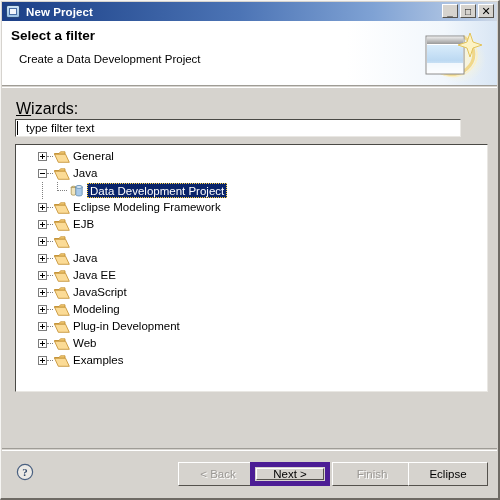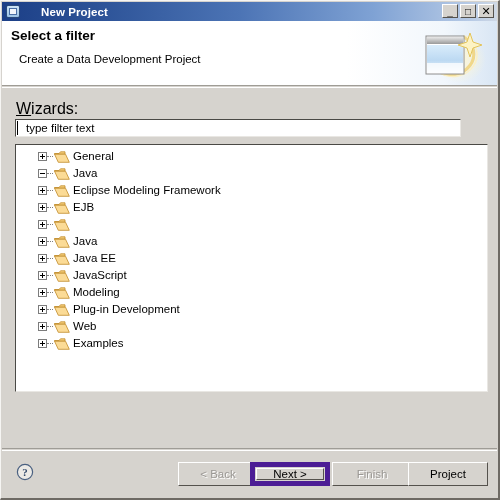--- a/index.html
+++ b/index.html
@@ -53,21 +53,21 @@
   #title-icon::before {
     content: "";
     position: absolute;
     left: 2px; top: 2px;
     width: 8px; height: 7px;
     background: #f2f6fb;
     border: 1px solid #4a6fa5;
     box-sizing: border-box;
   }
   #title-text {
-    margin-left: 21px;
+    margin-left: 6px;
     color: #ffffff;
     font-weight: bold;
     font-size: 11.5px;
     letter-spacing: .1px;
     white-space: nowrap;
   }
   #title-buttons {
     position: absolute;
     right: 3px; top: 2px;
     display: flex;
@@ -429,20 +429,33 @@
         <div class="trow">
           <div class="tog"></div>
           <div class="dline-h"></div>
           <svg class="folder" viewBox="0 0 16 12">
             <path d="M0.5,2.5 L5,2.5 L6.5,0.8 L11,0.8 L11,3.2 L0.5,3.2 Z" fill="#f6cf7d" stroke="#c08a28" stroke-width="0.8"></path>
             <path d="M0.5,3.2 L11.5,3.2 L15.3,11.3 L4.3,11.3 Z" fill="#fbdb96" stroke="#c08a28" stroke-width="0.8"></path>
           </svg>
           <div class="tlabel">Java</div>
         </div>
 
+        <div class="trow child">
+          <div class="dline-v"></div>
+          <div class="child-elbow"></div>
+          <div class="child-elbow-h"></div>
+          <svg class="dbicon" viewBox="0 0 14 14">
+            <ellipse cx="3.6" cy="3.4" rx="2.4" ry="1.2" fill="#e8d9a8" stroke="#a08a46" stroke-width="0.7"></ellipse>
+            <path d="M1.2,3.4 L1.2,10 A2.4,1.2 0 0 0 6,10 L6,3.4 Z" fill="#f0e4bd" stroke="#a08a46" stroke-width="0.7"></path>
+            <ellipse cx="9.0" cy="3.0" rx="3.2" ry="1.4" fill="#cfe3f5" stroke="#4f7ea8" stroke-width="0.7"></ellipse>
+            <path d="M5.8,3.0 L5.8,10.6 A3.2,1.4 0 0 0 12.2,10.6 L12.2,3.0 Z" fill="#a8c9e8" stroke="#4f7ea8" stroke-width="0.7"></path>
+            <ellipse cx="9.0" cy="3.0" rx="3.2" ry="1.4" fill="#e3effa" stroke="#4f7ea8" stroke-width="0.7"></ellipse>
+          </svg>
+          <div class="sel-label">Data Development Project</div>
+        </div>
 
         <div class="trow">
           <div class="tog plus"></div>
           <div class="dline-h"></div>
           <svg class="folder" viewBox="0 0 16 12">
             <path d="M0.5,2.5 L5,2.5 L6.5,0.8 L11,0.8 L11,3.2 L0.5,3.2 Z" fill="#f6cf7d" stroke="#c08a28" stroke-width="0.8"></path>
             <path d="M0.5,3.2 L11.5,3.2 L15.3,11.3 L4.3,11.3 Z" fill="#fbdb96" stroke="#c08a28" stroke-width="0.8"></path>
           </svg>
           <div class="tlabel">Eclipse Modeling Framework</div>
         </div>
@@ -555,17 +568,17 @@
       <span class="inner">
           <span>Next &gt;</span>
         </span>
     </button>
 
     <button class="btn disabled" id="btn-finish">
       <span>Finish</span>
     </button>
 
     <button class="btn" id="btn-cancel">
-      <span>Project</span>
+      <span>Eclipse</span>
     </button>
   </div>
 
 </div>
 
 </body></html>

